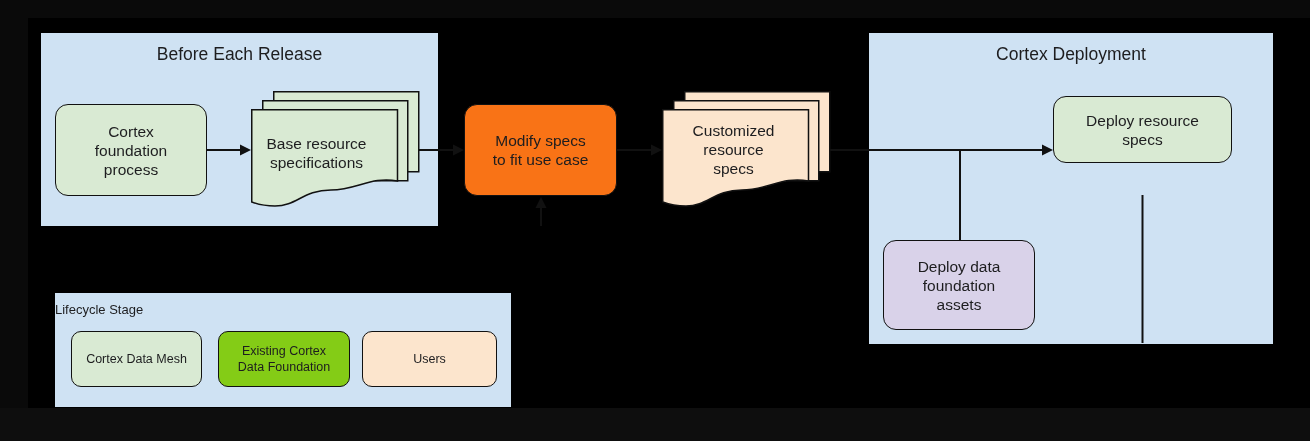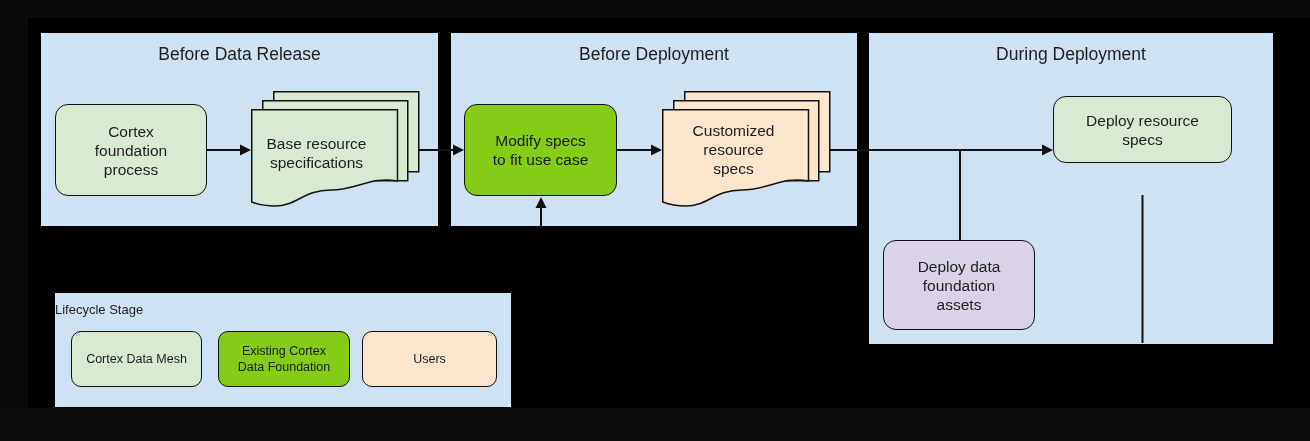--- a/index.html
+++ b/index.html
@@ -23,21 +23,21 @@
     font-size:13px;line-height:16px;color:#1d1d1f;
   }
   svg.layer{position:absolute;left:0;top:0;z-index:1;pointer-events:none;}
   svg.docstack{position:absolute;z-index:2;}
   .node{
     position:absolute;z-index:2;box-sizing:border-box;
     border:1.5px solid #111;border-radius:13px;
     display:flex;align-items:center;justify-content:center;
   }
   .node.green{background:#d9ead3;}
-  .node.peach{background:#84cc16;}
+  .node.peach{background:#f97316;}
   .node.purple{background:#d9d2e9;}
   .box-label{
     white-space:pre-line;text-align:center;
     font-size:15.5px;line-height:19px;color:#1d1d1f;
   }
   .doc-label{
     position:absolute;z-index:3;display:flex;align-items:center;justify-content:center;
   }
   .legend-item{
     position:absolute;box-sizing:border-box;border:1.5px solid #111;border-radius:10px;
@@ -51,29 +51,26 @@
 </head>
 <body>
 
 <div id="stage">
 
   <div class="band top"></div>
   <div class="band left"></div>
   <div class="band bottom"></div>
 
   <div class="panel" style="left:41px;top:33px;width:397px;height:193px">
-    <div class="panel-title">Before Data Release</div>
+    <div class="panel-title">Before Each Release</div>
   </div>
 
-  <div class="panel" style="left:451px;top:33px;width:406px;height:193px">
-    <div class="panel-title">Before Deployment</div>
-  </div>
 
   <div class="panel" style="left:869px;top:33px;width:404px;height:311px">
-    <div class="panel-title">During Deployment</div>
+    <div class="panel-title">Cortex Deployment</div>
   </div>
 
   <svg class="layer" width="1310" height="441" viewBox="0 0 1310 441">
     <g stroke="#111" stroke-width="2" fill="#111">
 
       <line x1="207" y1="150" x2="241" y2="150"></line>
       <polygon points="251,150 240,144.5 240,155.5" stroke="none"></polygon>
 
       <line x1="418" y1="150" x2="453" y2="150"></line>
       <polygon points="464,150 453,144.5 453,155.5" stroke="none"></polygon>

